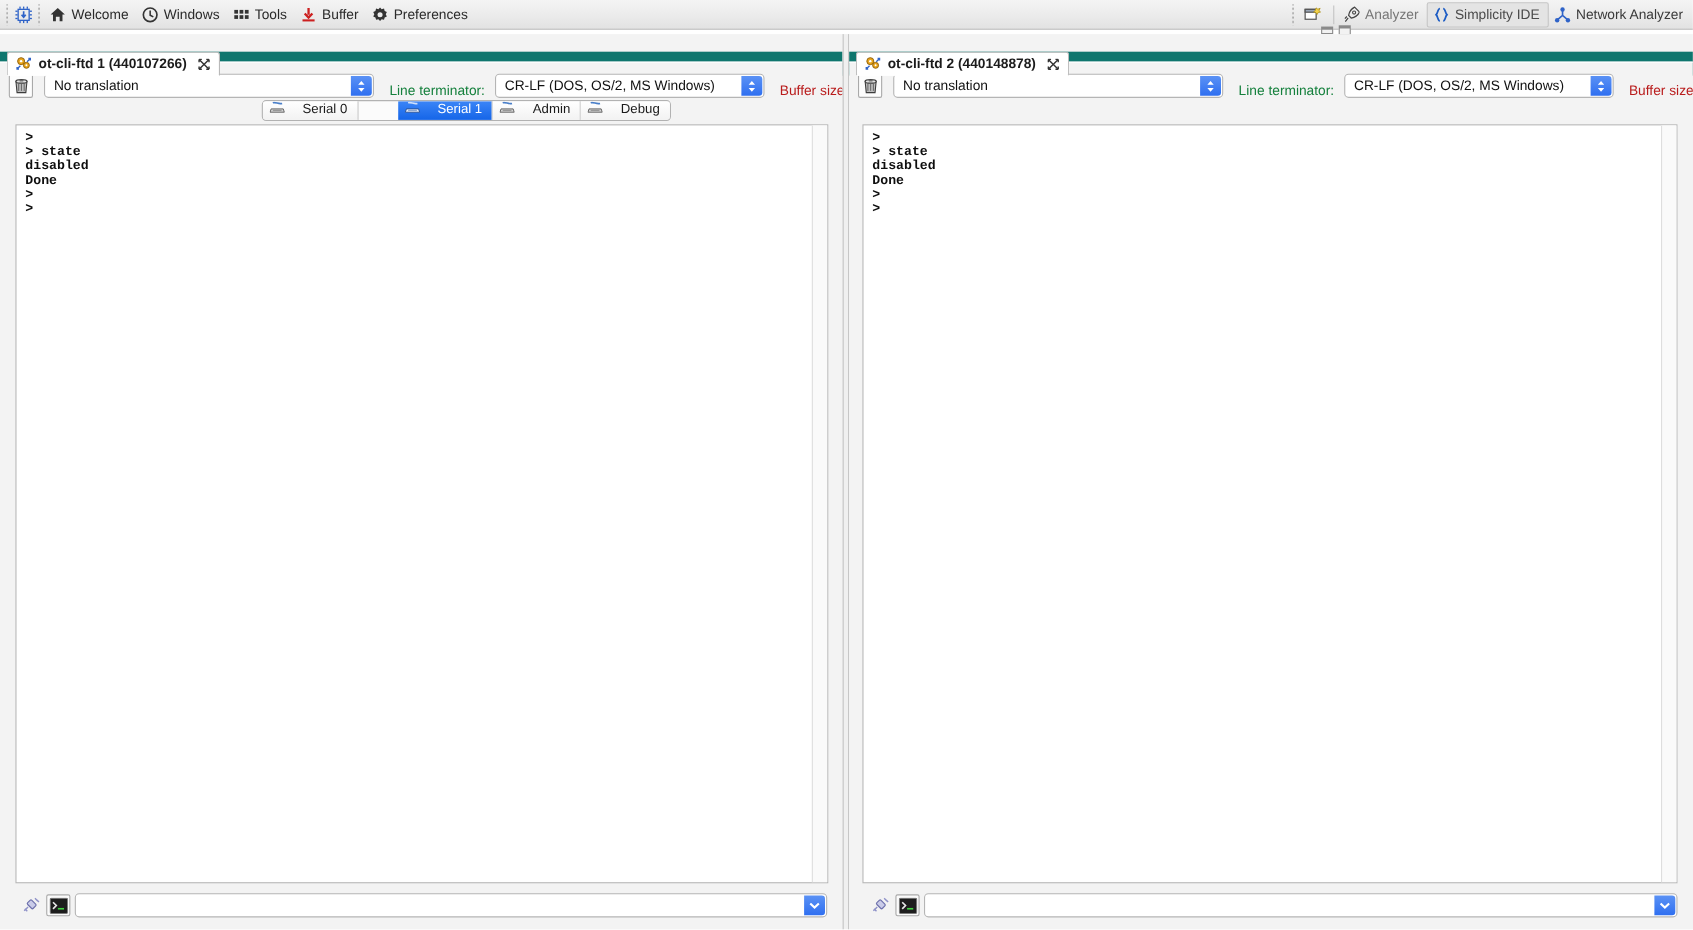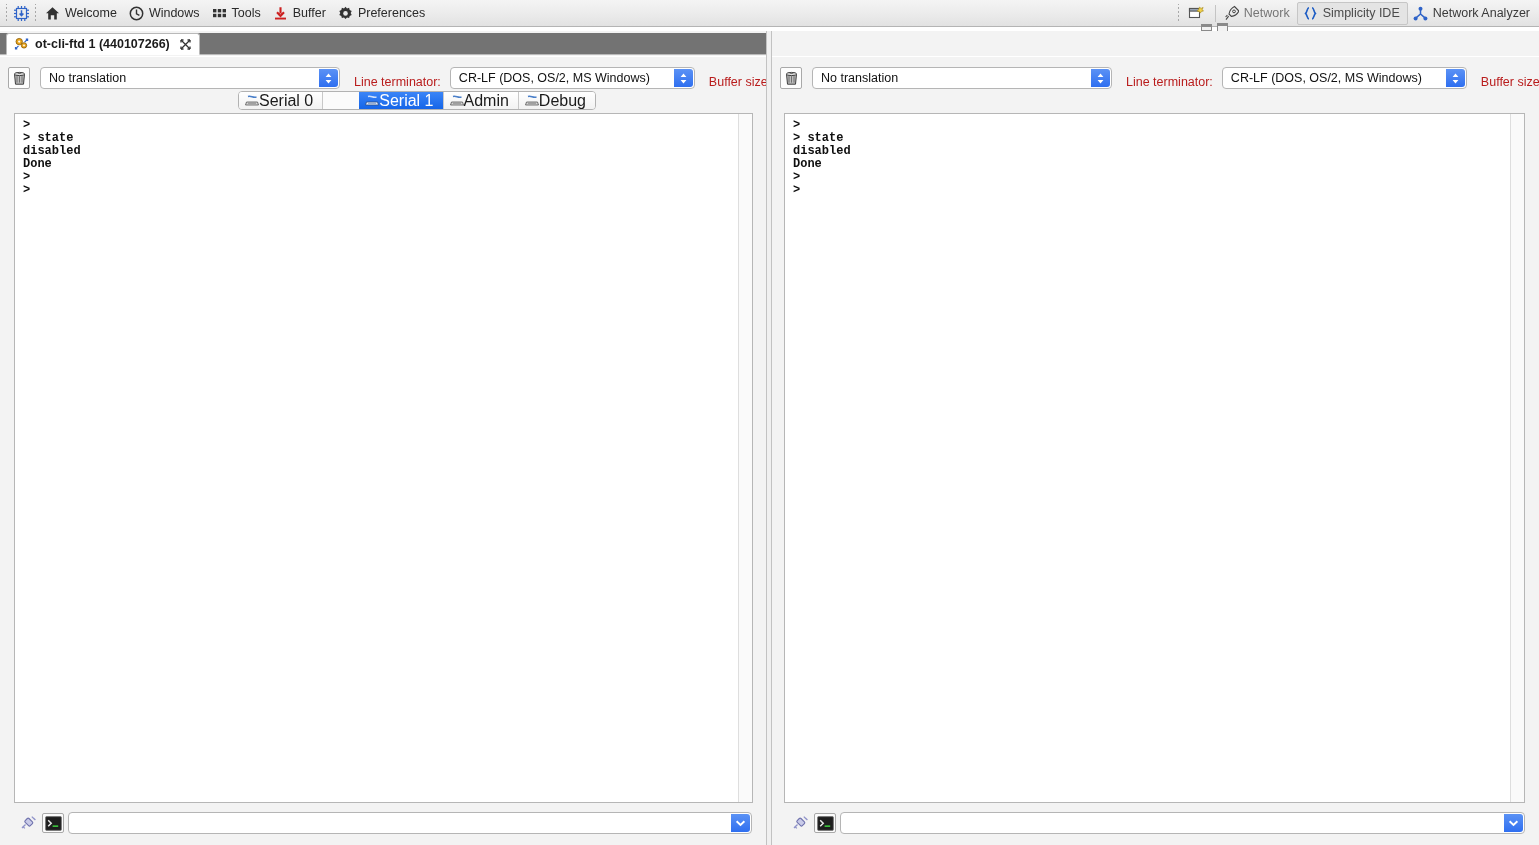--- a/index.html
+++ b/index.html
@@ -68,22 +68,22 @@
   .panel-right { left: 772px; width: 767px; }
 
   .split-divider {
     position: absolute; top: 31px; left: 766px; width: 6px; height: 814px;
     background: #f0f0f0;
     border-left: 1px solid #c2c2c2; border-right: 1px solid #c2c2c2;
   }
 
   
   .view-tabrow {
-    position: relative; height: 22px; margin-top: 2px;
-    background: #737373;
+    position: relative; height: 22px; margin-top: 16px;
+    background: #0f766e;
     border-bottom: 1px solid #b9b9b9;
   }
   .view-tab {
     position: absolute; left: 6px; top: 0; height: 22px;
     display: flex; align-items: center; gap: 6px;
     padding: 0 8px 0 7px;
     background: #ffffff;
     border: 1px solid #b9b9b9; border-bottom: 1px solid #ffffff;
     border-radius: 3px 3px 0 0;
     font-size: 12.5px; font-weight: bold; color: #1b1b1b;
@@ -120,39 +120,39 @@
     font-size: 12.5px; color: #111;
     overflow: hidden;
   }
   .combo .arrowbox {
     position: absolute; right: 1px; top: 1px; bottom: 1px; width: 19px;
     background: linear-gradient(to bottom, #5b92f5, #2f6ff0);
     border-radius: 0 3px 3px 0;
     display: flex; align-items: center; justify-content: center;
   }
   .ctrl-label {
-    flex: none; font-size: 12.5px; color: #b91c1c; padding: 0 9px 0 14px;
+    flex: none; font-size: 12.5px; color: #15803d; padding: 0 9px 0 14px;
   }
   .combo-translation { width: 300px; margin-left: 10px; }
   .combo-term { width: 245px; }
   .buffer-lbl { padding-left: 14px; color: #b91c1c; font-size: 12.5px; }
 
   
   .serial-tabs {
     position: absolute; top: 34px; height: 19px;
     display: flex; align-items: stretch;
     border: 1px solid #b2b2b2; border-radius: 4px;
     background: #fbfbfb;
     overflow: hidden;
   }
   .serial-tabs.left  { left: 238px; }
   .stab {
-    display: flex; align-items: center; gap: 0;
+    display: flex; align-items: flex-start; gap: 16px;
     padding: 0 9px 0 6px;
-    font-size: 16px; color: #1a1a1a;
+    font-size: 12px; color: #1a1a1a;
     border-right: 1px solid #c8c8c8;
     background: linear-gradient(to bottom, #ffffff, #f2f2f2);
     white-space: nowrap;
   }
   .stab:last-child { border-right: none; }
   .stab.active {
     background: linear-gradient(to bottom, #3b85f7, #1565e8);
     color: #ffffff;
     margin-left: 36px;
   }
@@ -302,21 +302,21 @@
       </div>
       <div class="tb-sep"></div>
       <div class="tb-item">
         <span>
           <svg width="14" height="16" viewBox="0 0 14 16">
             <path d="M9.5 1.5 C6.5 3 4.5 6 4 9 l2.4 2.4 C9.4 11 12.4 9 13.9 6 Z" fill="none" stroke="#444" stroke-width="1.1"></path>
             <circle cx="9" cy="6.4" r="1.4" fill="none" stroke="#444" stroke-width="1"></circle>
             <path d="M3.6 11.2 L1 14.6 M2.4 10 L0.6 12" stroke="#444" stroke-width="1.1"></path>
           </svg>
         </span>
-        <span class="lbl" style="color:#767676">Network</span>
+        <span class="lbl" style="color:#767676">Analyzer</span>
       </div>
       <div class="tb-item boxed">
         <span>
           <svg width="15" height="15" viewBox="0 0 15 15">
             <path d="M6 1.8 C4 1.8 4.3 5.8 2.6 7.4 C4.3 9 4 13 6 13" fill="none" stroke="#1c5cc4" stroke-width="1.6"></path>
             <path d="M9 1.8 C11 1.8 10.7 5.8 12.4 7.4 C10.7 9 11 13 9 13" fill="none" stroke="#1c5cc4" stroke-width="1.6"></path>
           </svg>
         </span>
         <span class="lbl" style="color:#4a4a4a">Simplicity IDE</span>
       </div>
@@ -468,20 +468,41 @@
               </svg>
           </span>
         </div>
       </div>
     </div>
   </div>
 
   <div class="split-divider"></div>
 
   <div class="panel panel-right">
+    <div class="view-tabrow">
+      <div class="view-tab">
+        <span>
+          <svg width="15" height="14" viewBox="0 0 15 14">
+            <circle cx="5.2" cy="4.6" r="3.2" fill="#e8a51c" stroke="#8a5a05" stroke-width=".8"></circle>
+            <circle cx="5.2" cy="4.6" r="1.1" fill="#fff"></circle>
+            <circle cx="10" cy="8.4" r="2.7" fill="#e8a51c" stroke="#8a5a05" stroke-width=".8"></circle>
+            <circle cx="10" cy="8.4" r="0.9" fill="#fff"></circle>
+            <path d="M11.8 2.2 L13.6 2.2 L13.6 4 M13.6 2.2 L10.6 5.2" stroke="#2f63c8" stroke-width="1.2" fill="none"></path>
+            <path d="M3.3 11.8 L1.5 11.8 L1.5 10 M1.5 11.8 L4.5 8.8" stroke="#2f63c8" stroke-width="1.2" fill="none"></path>
+          </svg>
+        </span>
+        <span>ot-cli-ftd 2 (440148878)</span>
+        <span class="closex">
+          <svg width="11" height="11" viewBox="0 0 11 11">
+            <path d="M1 1 L10 10 M10 1 L1 10" stroke="#333" stroke-width="1.3"></path>
+            <path d="M1 1 L3.5 1 M1 1 L1 3.5 M10 1 L7.5 1 M10 1 L10 3.5 M1 10 L3.5 10 M1 10 L1 7.5 M10 10 L7.5 10 M10 10 L10 7.5" stroke="#333" stroke-width="1.3"></path>
+          </svg>
+        </span>
+      </div>
+    </div>
 
     <div class="panel-body">
       <div class="ctrl-row">
         <div class="icon-btn">
           <svg width="15" height="16" viewBox="0 0 15 16">
             <path d="M2.5 4 h10 l-1 10.2 h-8 Z" fill="#bdbdbd" stroke="#3d3d3d" stroke-width="1"></path>
             <ellipse cx="7.5" cy="4" rx="5" ry="1.6" fill="#e2e2e2" stroke="#3d3d3d" stroke-width="1"></ellipse>
             <ellipse cx="7.5" cy="3.3" rx="2" ry="0.8" fill="#6e6e6e"></ellipse>
             <path d="M5 6.2 v6.4 M7.5 6.2 v6.4 M10 6.2 v6.4" stroke="#5a5a5a" stroke-width=".8"></path>
           </svg>

